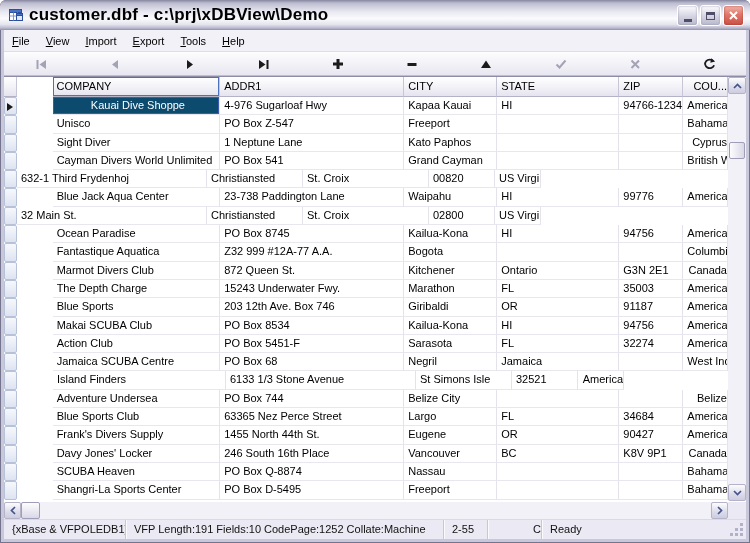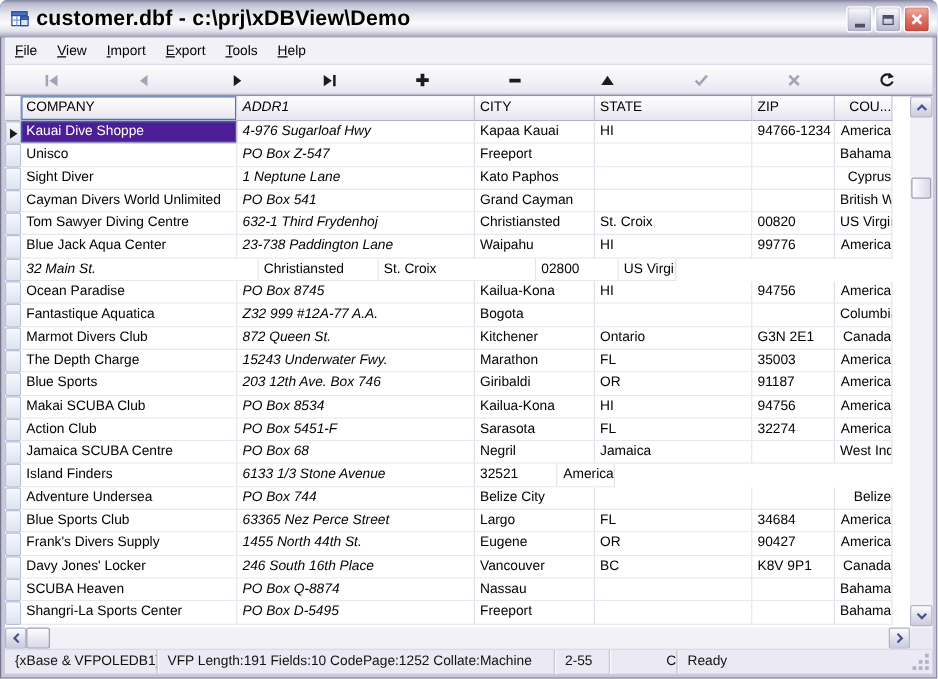--- a/index.html
+++ b/index.html
@@ -61,41 +61,41 @@
   }
   .grid-header-row { position:absolute; top:0; left:0; width:724px; height:20px; display:flex; }
   .hcell {
     height:20px; line-height:19px; font-size:11px; color:#000;
     padding:0 0 0 4px; white-space:nowrap; overflow:hidden;
     background:linear-gradient(180deg,#ffffff,#f2f1f7 55%,#e5e4ef);
     border-right:1px solid #c7c6d7; border-bottom:1px solid #b3b2c7;
   }
   .hcell.hot { box-shadow: inset 0 0 0 1px #4e71bd; }
   .indh { width:13px; padding:0; }
-  .c0 { width:173px; } .c1 { width:190px;font-style:italic; } .c2 { width:96px; }
+  .c0 { width:173px;margin-left:36px; } .c1 { width:190px; } .c2 { width:96px; }
   .c3 { width:126px; } .c4 { width:66px; } .c5 { width:46px;text-align:right; }
 
   .grid-body { position:absolute; top:20px; left:0; width:724px; }
   .grow { display:flex; height:18.3px; }
   .ind {
     width:13px; height:100%;
     background:linear-gradient(180deg,#f6f8fc,#dde3f1);
     border:1px solid #b7c1d8; border-radius:2px;
   }
   .arrow {
     display:block; margin:4.5px auto 0; width:0; height:0;
     border-left:6px solid #1a1a1a; border-top:4px solid transparent; border-bottom:4px solid transparent;
   }
   .cell {
     height:100%; font-size:11px; line-height:17.5px; color:#000;
     padding:0 0 0 4px; white-space:nowrap; overflow:hidden;
     border-right:1px solid #e4e3ec; border-bottom:1px solid #e8e7ef;
     background:#fff;
   }
-  .cell.sel { background:#4c1d95; color:#fff; box-shadow: inset 0 0 0 1px #3a5cae; }
+  .cell.sel { background:#0c4a6e; color:#fff; box-shadow: inset 0 0 0 1px #3a5cae; text-align: center; }
 
   
   .vscroll { position:absolute; top:0; right:0; width:18px; height:424px; background:#f2f1f8; }
   .hscroll { position:absolute; top:425px; left:0; width:724px; height:17px; background:#f2f1f8; }
   .sbtn {
     position:absolute; display:flex; align-items:center; justify-content:center;
     background:linear-gradient(180deg,#fdfdfe,#dcdbe9 60%,#cecde0);
     border:1px solid #b4b3c9; border-radius:2px; color:#44538c;
   }
   .vup { top:0; left:0; width:18px; height:17px; }
@@ -268,21 +268,20 @@
           <div class="ind"></div>
           <div class="cell c0">Cayman Divers World Unlimited</div>
           <div class="cell c1">PO Box 541</div>
           <div class="cell c2">Grand Cayman</div>
           <div class="cell c3"></div>
           <div class="cell c4"></div>
           <div class="cell c5">British W</div>
         </div>
         <div class="grow">
           <div class="ind"></div>
-          <div class="cell c0">Tom Sawyer Diving Centre</div>
           <div class="cell c1">632-1 Third Frydenhoj</div>
           <div class="cell c2">Christiansted</div>
           <div class="cell c3">St. Croix</div>
           <div class="cell c4">00820</div>
           <div class="cell c5">US Virgin</div>
         </div>
         <div class="grow">
           <div class="ind"></div>
           <div class="cell c0">Blue Jack Aqua Center</div>
           <div class="cell c1">23-738 Paddington Lane</div>
@@ -368,20 +367,21 @@
           <div class="cell c1">PO Box 68</div>
           <div class="cell c2">Negril</div>
           <div class="cell c3">Jamaica</div>
           <div class="cell c4"></div>
           <div class="cell c5">West Ind</div>
         </div>
         <div class="grow">
           <div class="ind"></div>
           <div class="cell c0">Island Finders</div>
           <div class="cell c1">6133 1/3 Stone Avenue</div>
+          <div class="cell c2">St Simons Isle</div>
           <div class="cell c4">32521</div>
           <div class="cell c5">America</div>
         </div>
         <div class="grow">
           <div class="ind"></div>
           <div class="cell c0">Adventure Undersea</div>
           <div class="cell c1">PO Box 744</div>
           <div class="cell c2">Belize City</div>
           <div class="cell c3"></div>
           <div class="cell c4"></div>

